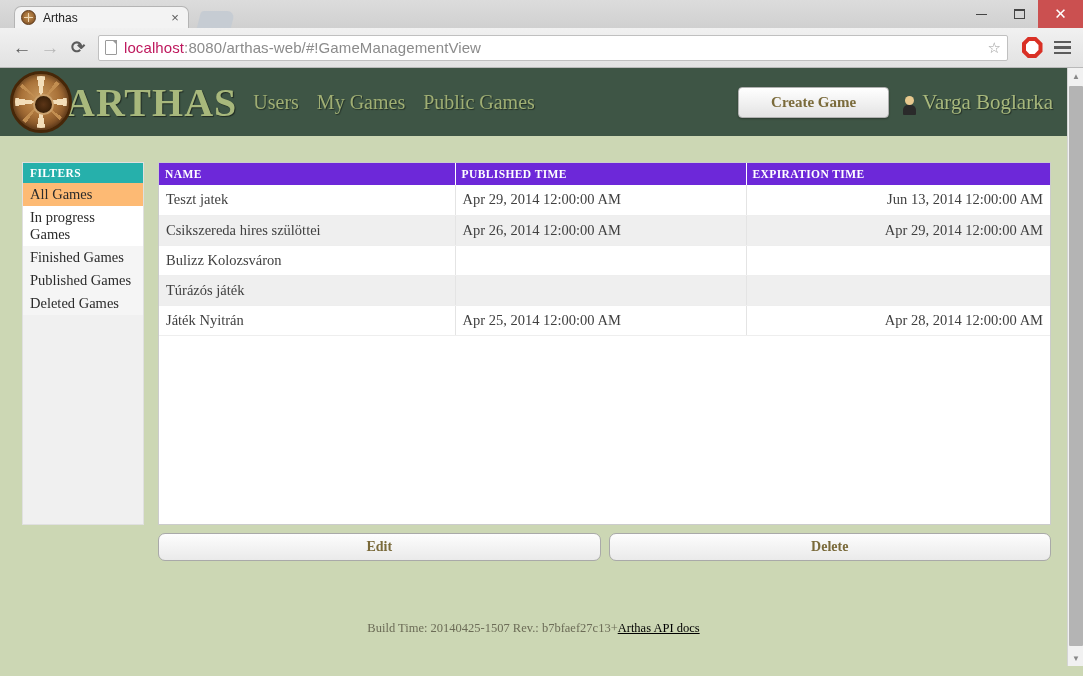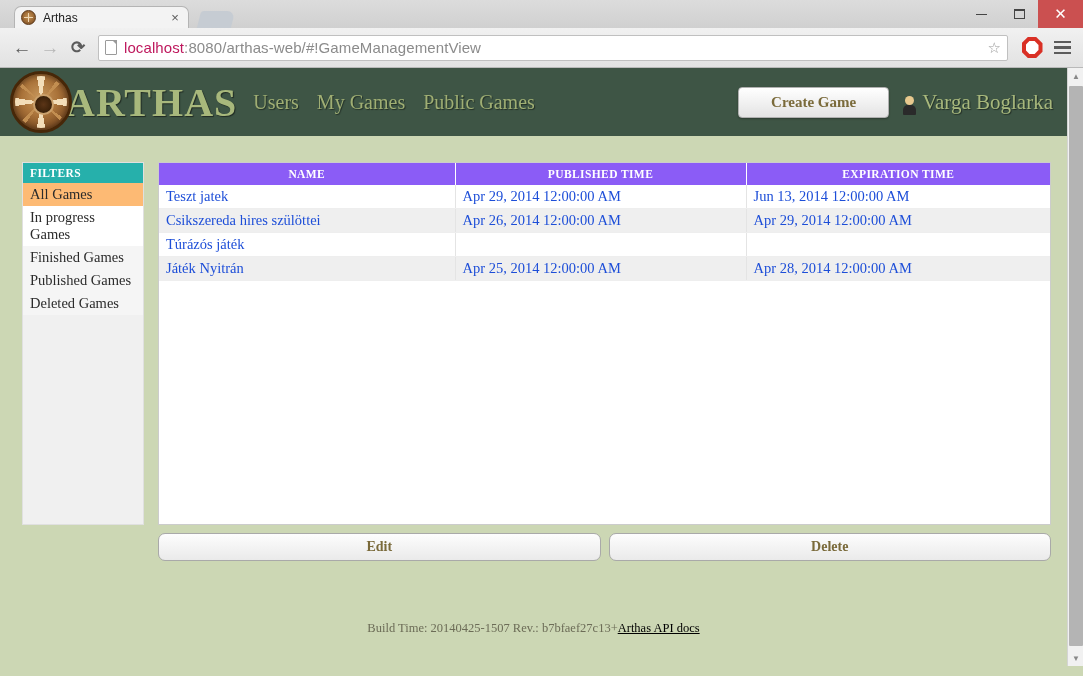--- a/index.html
+++ b/index.html
@@ -183,32 +183,32 @@
   }
   .filter-item.active { background: #fdba74; }
   .filter-item:not(.active) + .filter-item { background: #f5f5f5; }
 
   .table-col { flex: 1; display: flex; flex-direction: column; }
   .grid {
     background: #fff; border: 1px solid #ccc; height: 363px; overflow: hidden;
   }
   table { width: 100%; border-collapse: collapse; table-layout: fixed; }
   thead th {
-    background: #8b5cf6; color: #fff; text-align: center;
+    background: #6d28d9; color: #fff; text-align: left;
     font-family: "Liberation Serif", serif; font-weight: bold;
     font-size: 11.5px; letter-spacing: .4px; padding: 5px 6px;
     border-right: 1px solid #fff;
   }
   thead th:last-child { border-right: none; }
   tbody td {
-    font-family: "Liberation Serif", serif; font-size: 14.5px; color: #1d4ed8;
+    font-family: "Liberation Serif", serif; font-size: 14.5px; color: #404040;
     padding: 3px 7px; border-bottom: 1px solid #eee; border-right: 1px solid #e4e4e4;
-    height: 23px; white-space: nowrap; overflow: hidden;
-  }
-  tbody td:last-child { border-right: none; }
+    height: 30px; white-space: nowrap; overflow: hidden;
+  }
+  tbody td:last-child { border-right: none; text-align: right; }
   tbody tr:nth-child(even) td { background: #efefef; }
   tbody tr { cursor: pointer; }
 
   .action-row { display: flex; gap: 8px; margin-top: 8px; }
   .btn-action {
     flex: 1; font-family: "Liberation Serif", serif; font-size: 14px; font-weight: bold;
     color: #7a6a3a; background: linear-gradient(#fdfdfd, #eaeaea);
     border: 1px solid #a9a9a9; border-radius: 7px; padding: 5px 0; cursor: pointer;
   }
 
@@ -333,20 +333,25 @@
                   <td>Teszt jatek</td>
                   <td>Apr 29, 2014 12:00:00 AM</td>
                   <td>Jun 13, 2014 12:00:00 AM</td>
                 </tr>
                 <tr>
                   <td>Csikszereda hires szülöttei</td>
                   <td>Apr 26, 2014 12:00:00 AM</td>
                   <td>Apr 29, 2014 12:00:00 AM</td>
                 </tr>
                 <tr>
+                  <td>Bulizz Kolozsváron</td>
+                  <td></td>
+                  <td></td>
+                </tr>
+                <tr>
                   <td>Túrázós játék</td>
                   <td></td>
                   <td></td>
                 </tr>
                 <tr>
                   <td>Játék Nyitrán</td>
                   <td>Apr 25, 2014 12:00:00 AM</td>
                   <td>Apr 28, 2014 12:00:00 AM</td>
                 </tr>
               </tbody>

